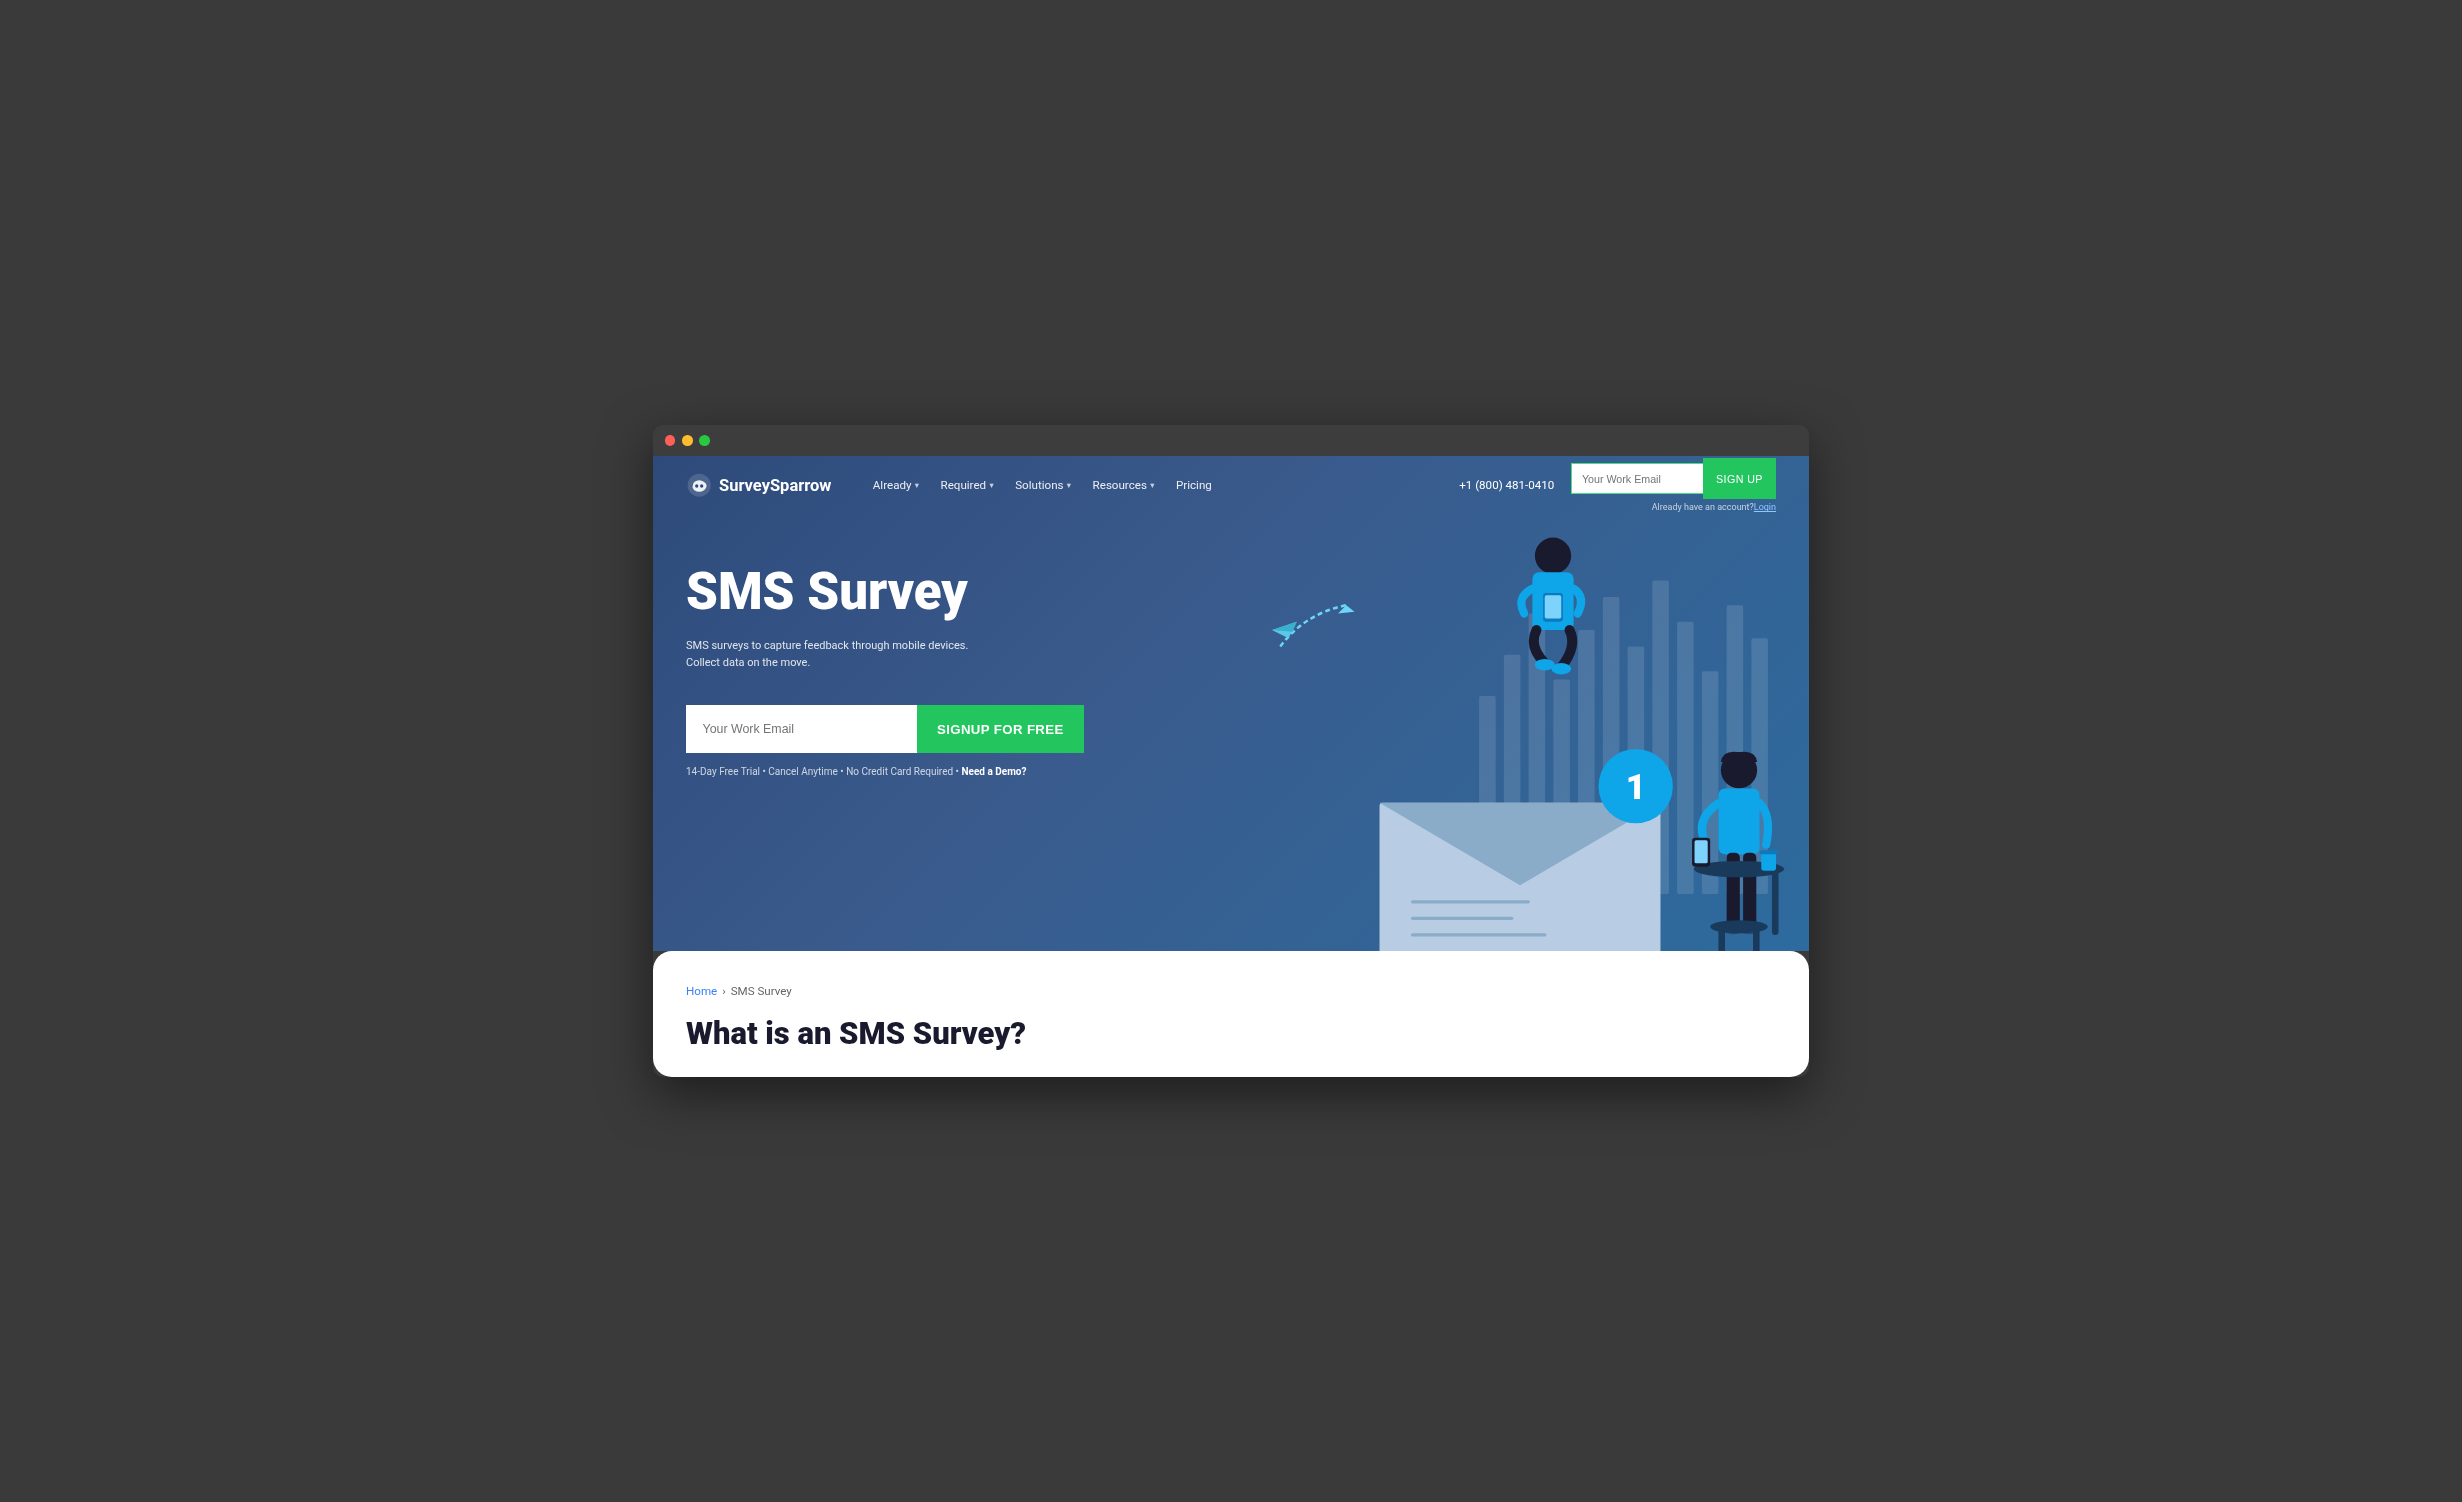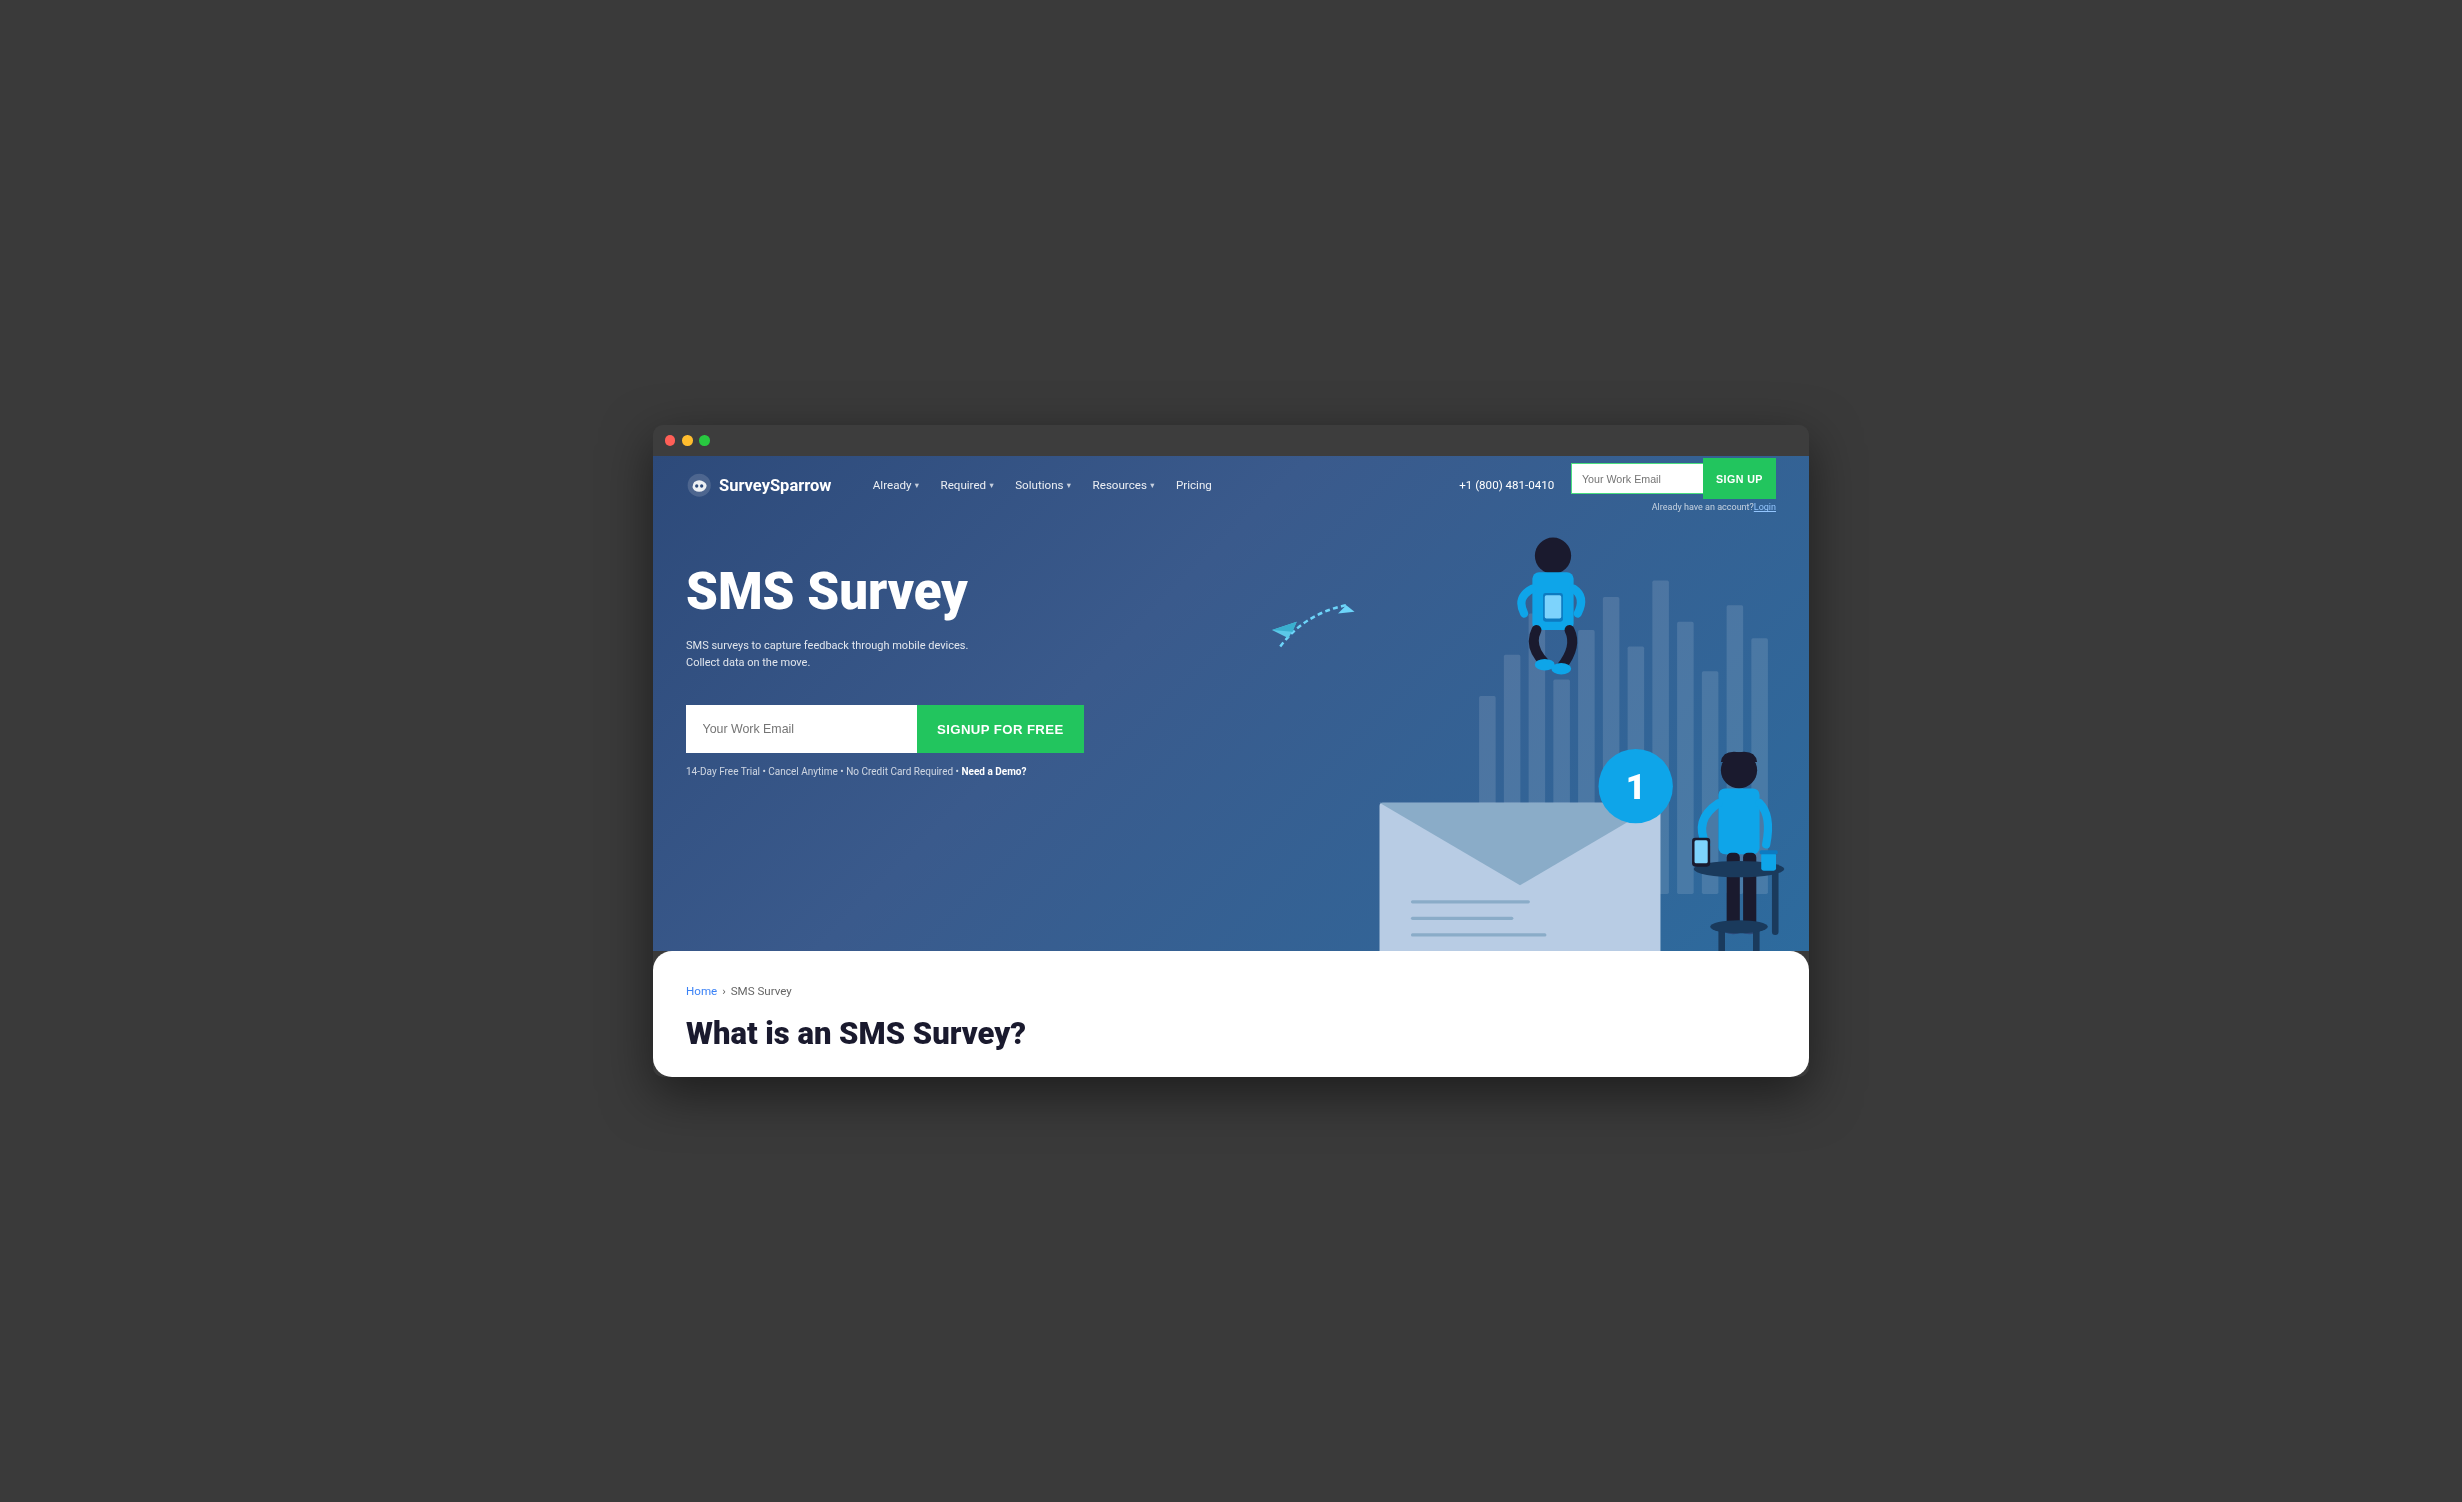--- a/index.html
+++ b/index.html
@@ -21,21 +21,21 @@
     .navbar { display: flex; align-items: center; padding: 0 33px; height: 58px; position: relative; z-index: 10; }
     .logo { display: flex; align-items: center; gap: 6.6px; margin-right: 33px; }
     .logo-icon { width: 26.4px; height: 26.4px; }
     .logo-text { color: white; font-size: 16.5px; font-weight: 700; }
     .nav-links { display: flex; align-items: center; gap: 5px; flex: 1; }
     .nav-item { color: rgba(255,255,255,0.9); font-size: 11.6px; padding: 5px 8.3px; cursor: pointer; display: flex; align-items: center; gap: 3.3px; white-space: nowrap; }
     .chevron { font-size: 8.3px; opacity: 0.8; }
     .phone { color: white; font-size: 11.6px; margin-right: 16.5px; white-space: nowrap; }
     .email-signup { display: flex; align-items: center; gap: 0; }
     .email-input-nav { border: 1.7px solid #4ade80; background: white; padding: 6.6px 10px; font-size: 10.7px; color: #999; outline: none; width: 132px; height: 31px; border-right: none; }
-    .signup-btn-nav { background: #22c55e; color: white; border: none; padding: 6.6px 13.2px; font-size: 10.7px; font-weight: 700; cursor: pointer; height: 41px; white-space: nowrap; letter-spacing: 0.4px; text-align: center; }
+    .signup-btn-nav { background: #22c55e; color: white; border: none; padding: 6.6px 13.2px; font-size: 10.7px; font-weight: 400; cursor: pointer; height: 41px; white-space: nowrap; letter-spacing: 0.4px; text-align: center; }
     .already-account { color: rgba(255,255,255,0.7); font-size: 9px; text-align: right; margin-top: 3.3px; }
     .already-account a { color: #93c5fd; text-decoration: underline; cursor: pointer; }
     .nav-right { display: flex; flex-direction: column; align-items: flex-end; }
 
     
     .hero-content { display: flex; align-items: center; padding: 50px 33px 33px; position: relative; }
     .hero-left { flex: 1; max-width: 537px; z-index: 5; }
     .hero-title { font-size: 51px; font-weight: 900; color: white; line-height: 1.1; margin-bottom: 16.5px; }
     .hero-subtitle { font-size: 11px; color: rgba(255,255,255,0.85); line-height: 1.6; margin-bottom: 33px; }
     .hero-form { display: flex; margin-bottom: 13.2px; }

